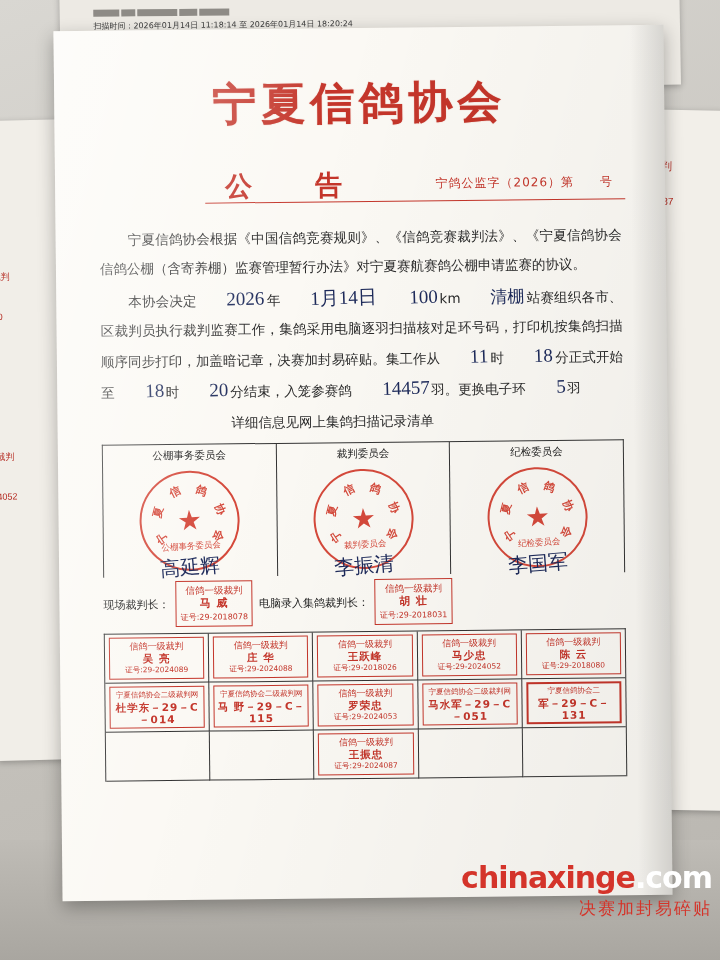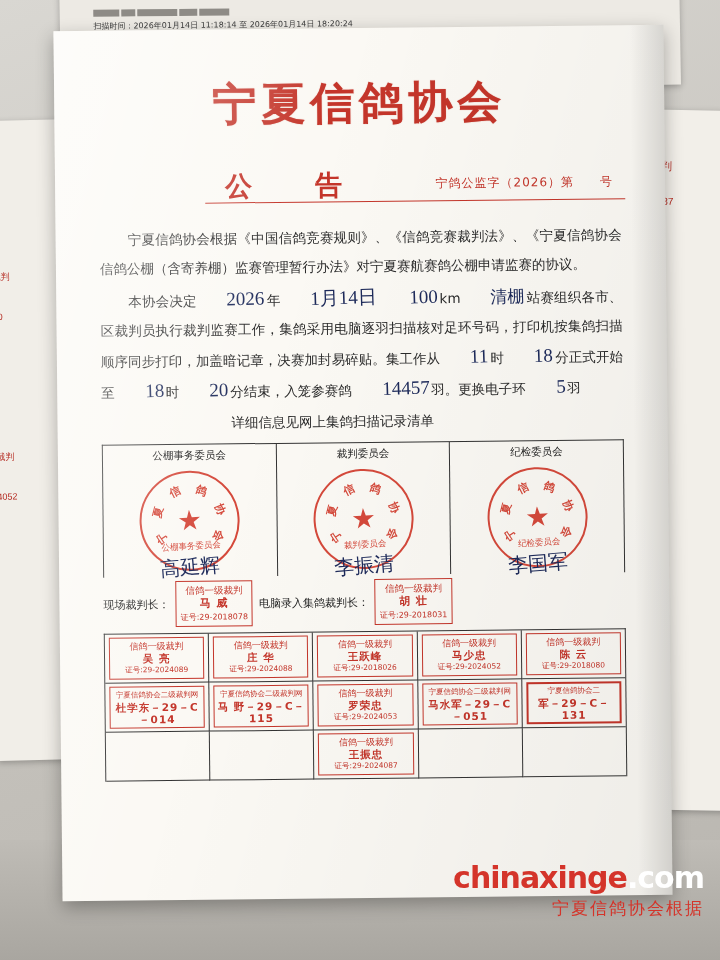--- a/index.html
+++ b/index.html
@@ -103,21 +103,21 @@
     border:1.3px solid #c4352a;color:#c4352a;text-align:center;
     display:flex;flex-direction:column;justify-content:center;line-height:12px;
   }
   .cardbox .l1{font-size:9px;}
   .cardbox .l2{font-size:10.5px;font-weight:bold;letter-spacing:1px;}
   .cardbox .l3{font-size:7.5px;}
   .cardbox.wide .l1{font-size:7.5px;}
   .cardbox.heavy{border-width:2.2px;}
 
   
-  #wm{position:absolute;right:16px;bottom:40px;text-align:right;pointer-events:none;}
+  #wm{position:absolute;right:8px;bottom:40px;text-align:right;pointer-events:none;}
   #wm .w1{font-family:"DejaVu Sans",sans-serif;font-weight:bold;font-size:30px;letter-spacing:-1px;}
   #wm .w1 .a{color:#d4342a;}
   #wm .w1 .b{color:#ffffff;}
   #wm .w2{color:#d4342a;font-size:17px;letter-spacing:2px;margin-top:2px;}
   .shadow-edge{position:absolute;right:0;top:0;width:34px;height:100%;background:linear-gradient(90deg,rgba(0,0,0,0) 0%,rgba(0,0,0,.12) 100%);}
 </style>
 </head>
 <body>
 
 <div id="scene">
@@ -308,14 +308,14 @@
       <div class="c"></div>
       <div class="c"></div>
     </div>
   </div>
 
   <div class="shadow-edge"></div>
 </div>
 
 <div id="wm">
   <div class="w1"><span class="a">chinaxinge</span><span class="b">.com</span></div>
-  <div class="w2">宁夏信鸽协会根据</div>
+  <div class="w2">决赛加封易碎贴</div>
 </div>
 
 </body></html>

